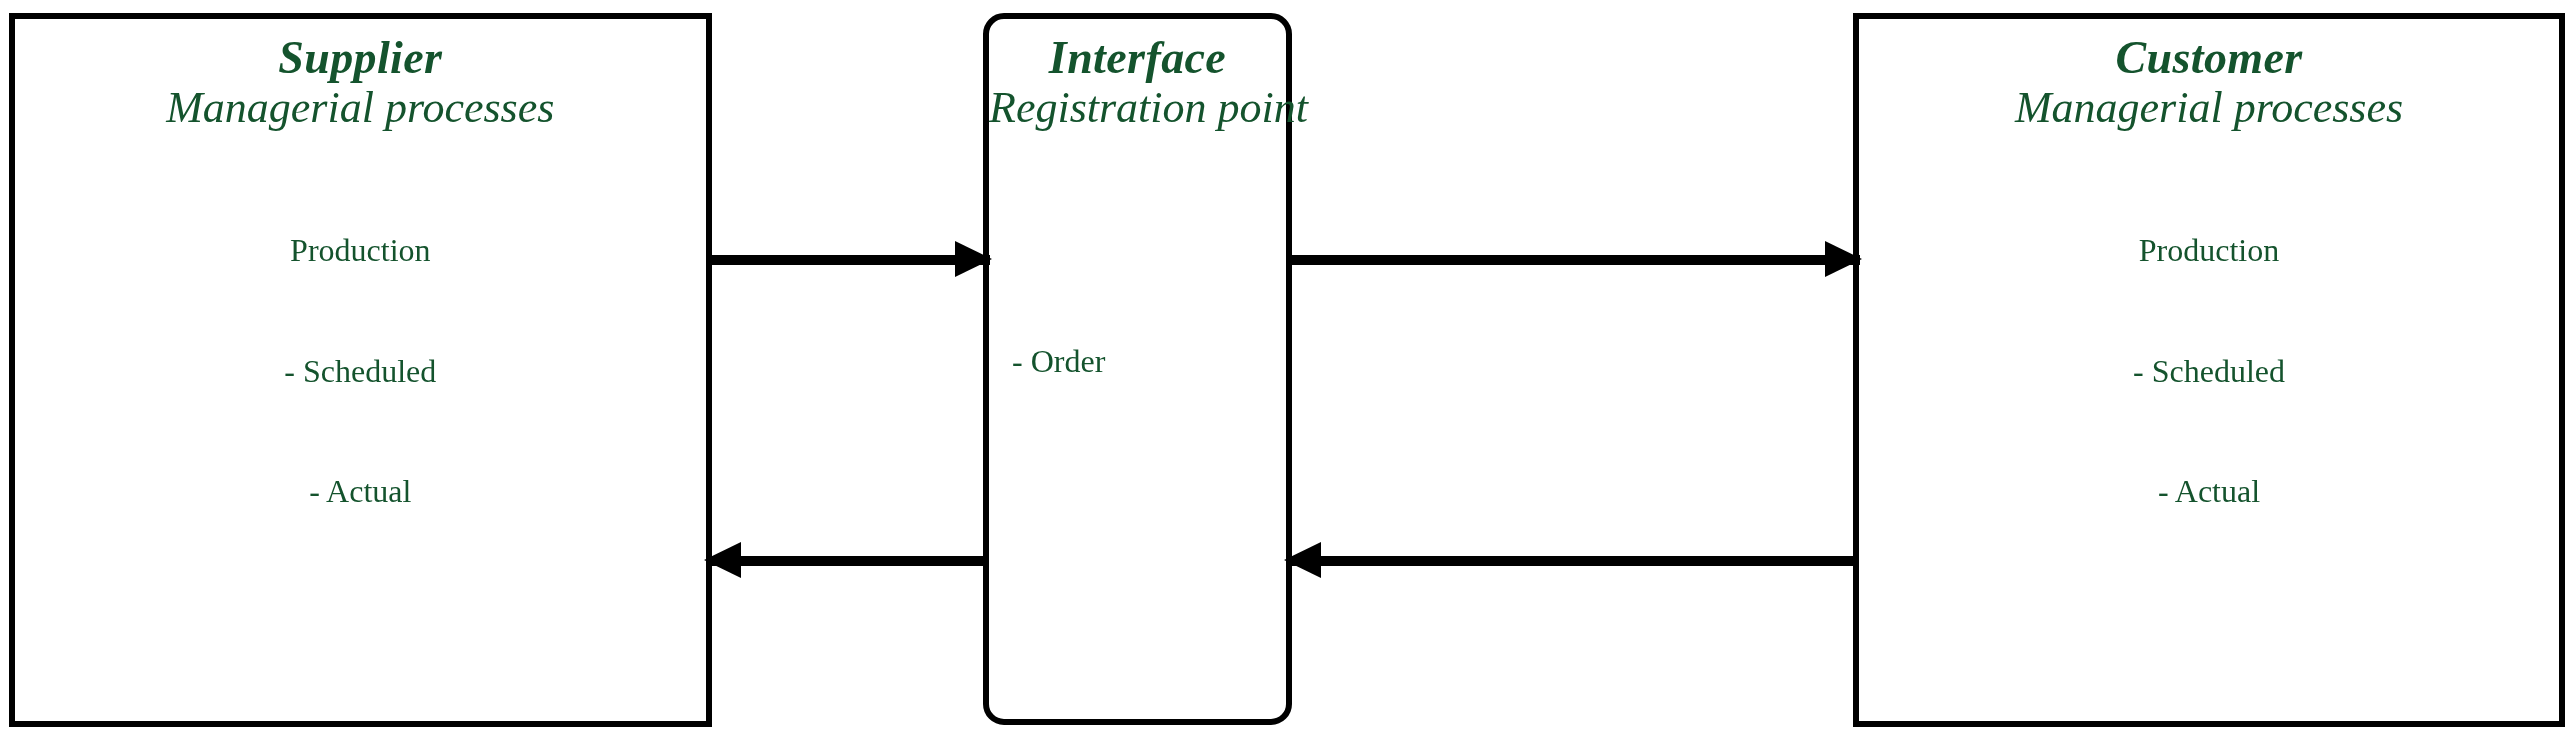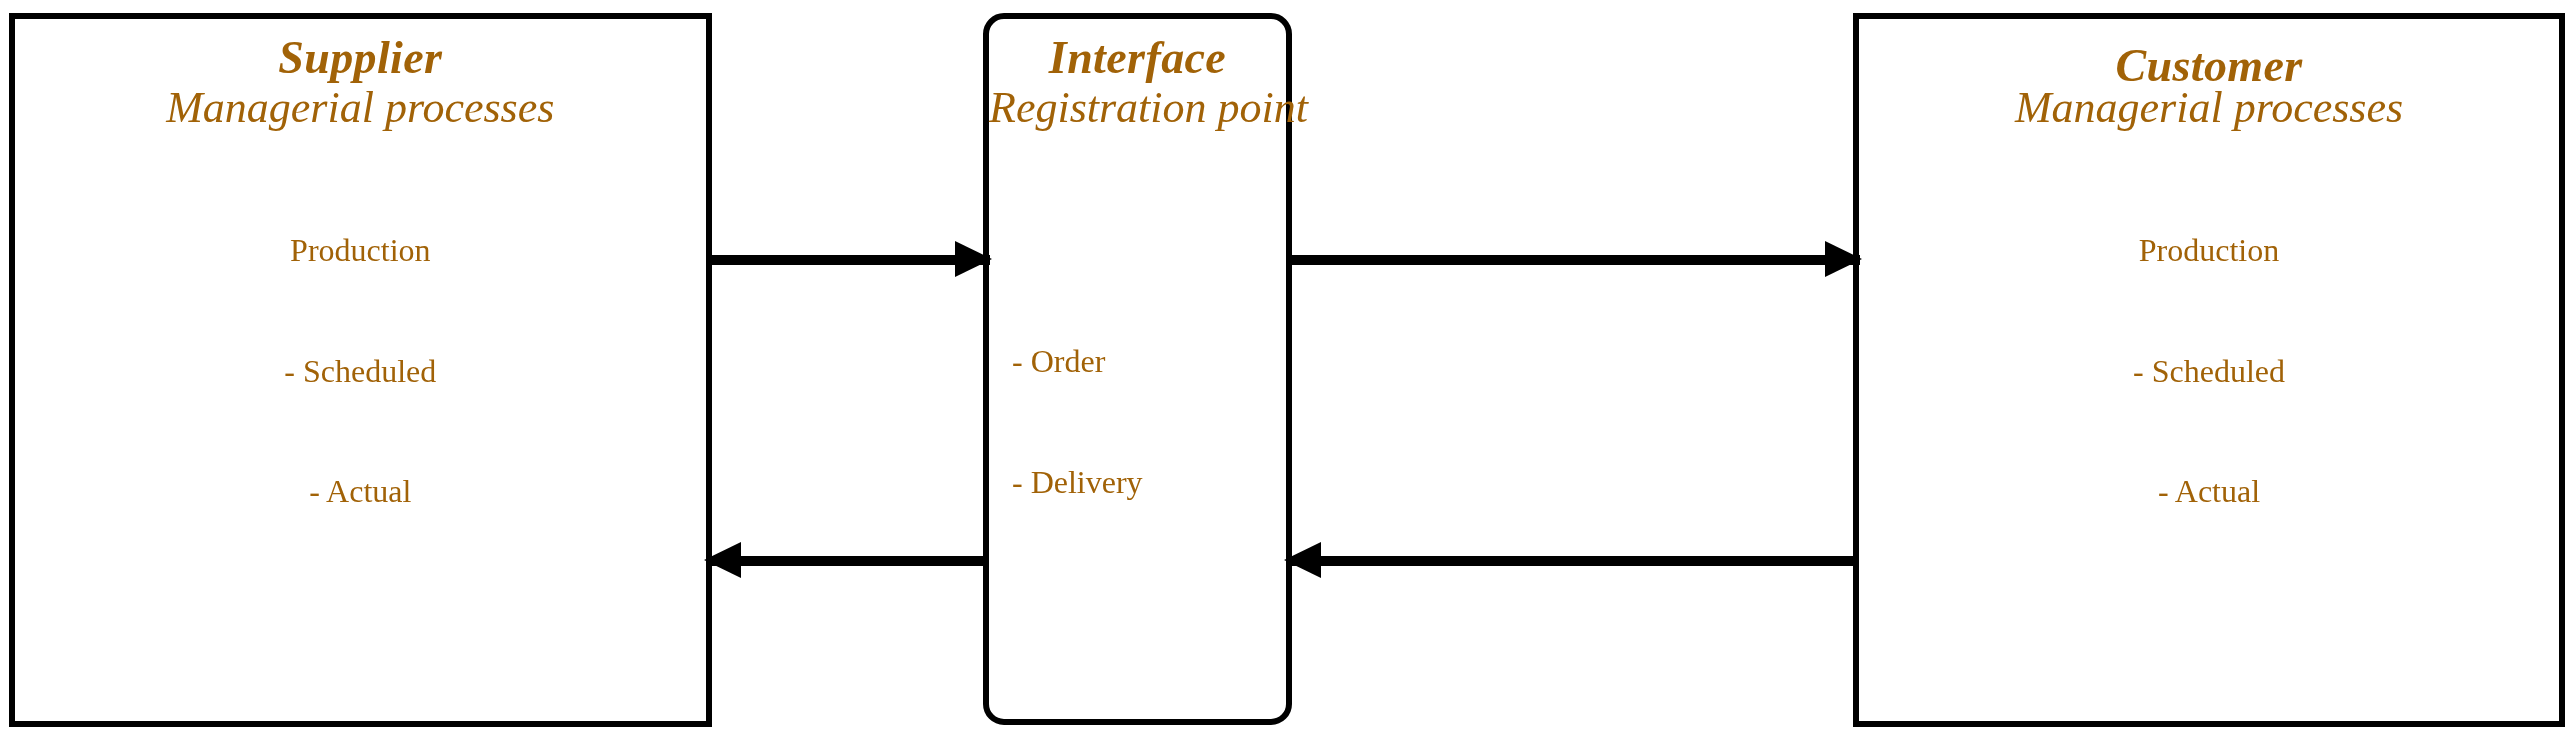--- a/index.html
+++ b/index.html
@@ -8,21 +8,21 @@
     padding: 0;
     background: #ffffff;
   }
   #canvas {
     position: relative;
     width: 2576px;
     height: 740px;
     background: #ffffff;
     overflow: hidden;
     font-family: "Liberation Serif", "DejaVu Serif", serif;
-    color: #a16207;
+    color: #14532d;
   }
 
   
   .node-box {
     position: absolute;
     box-sizing: border-box;
     border: 6.1px solid #000000;
     background: #ffffff;
     text-align: center;
   }
@@ -73,21 +73,21 @@
   .sup-l3       { top: 456px; }
 
   
   .int-title    { top: 16px;  }
   .int-subtitle { top: 67px;  }
   .int-l1       { top: 206px; left: 23px; width: auto; text-align: left; }
   .int-l2       { top: 326px; left: 23px; width: auto; text-align: center; }
   .int-l3       { top: 447px; left: 23px; width: auto; text-align: left; }
 
   
-  .cus-title    { top: 24px;  }
+  .cus-title    { top: 16px;  }
   .cus-subtitle { top: 67px;  }
   .cus-l1       { top: 215px; }
   .cus-l2       { top: 336px; }
   .cus-l3       { top: 456px; }
 
   
   .arrow {
     position: absolute;
     height: 0;
   }
@@ -136,21 +136,20 @@
       <div class="line body-line sup-l2">- Scheduled</div>
       <div class="line body-line sup-l3">- Actual</div>
     </div>
   </div>
 
   <div class="node-box box-interface">
     <div class="node-inner">
       <div class="line title int-title">Interface</div>
       <div class="line subtitle int-subtitle">Registration point</div>
       <div class="line body-line int-l2">- Order</div>
-      <div class="line body-line int-l3">- Delivery</div>
     </div>
   </div>
 
   <div class="node-box box-customer">
     <div class="node-inner">
       <div class="line title cus-title">Customer</div>
       <div class="line subtitle cus-subtitle">Managerial processes</div>
       <div class="line body-line cus-l1">Production</div>
       <div class="line body-line cus-l2">- Scheduled</div>
       <div class="line body-line cus-l3">- Actual</div>

